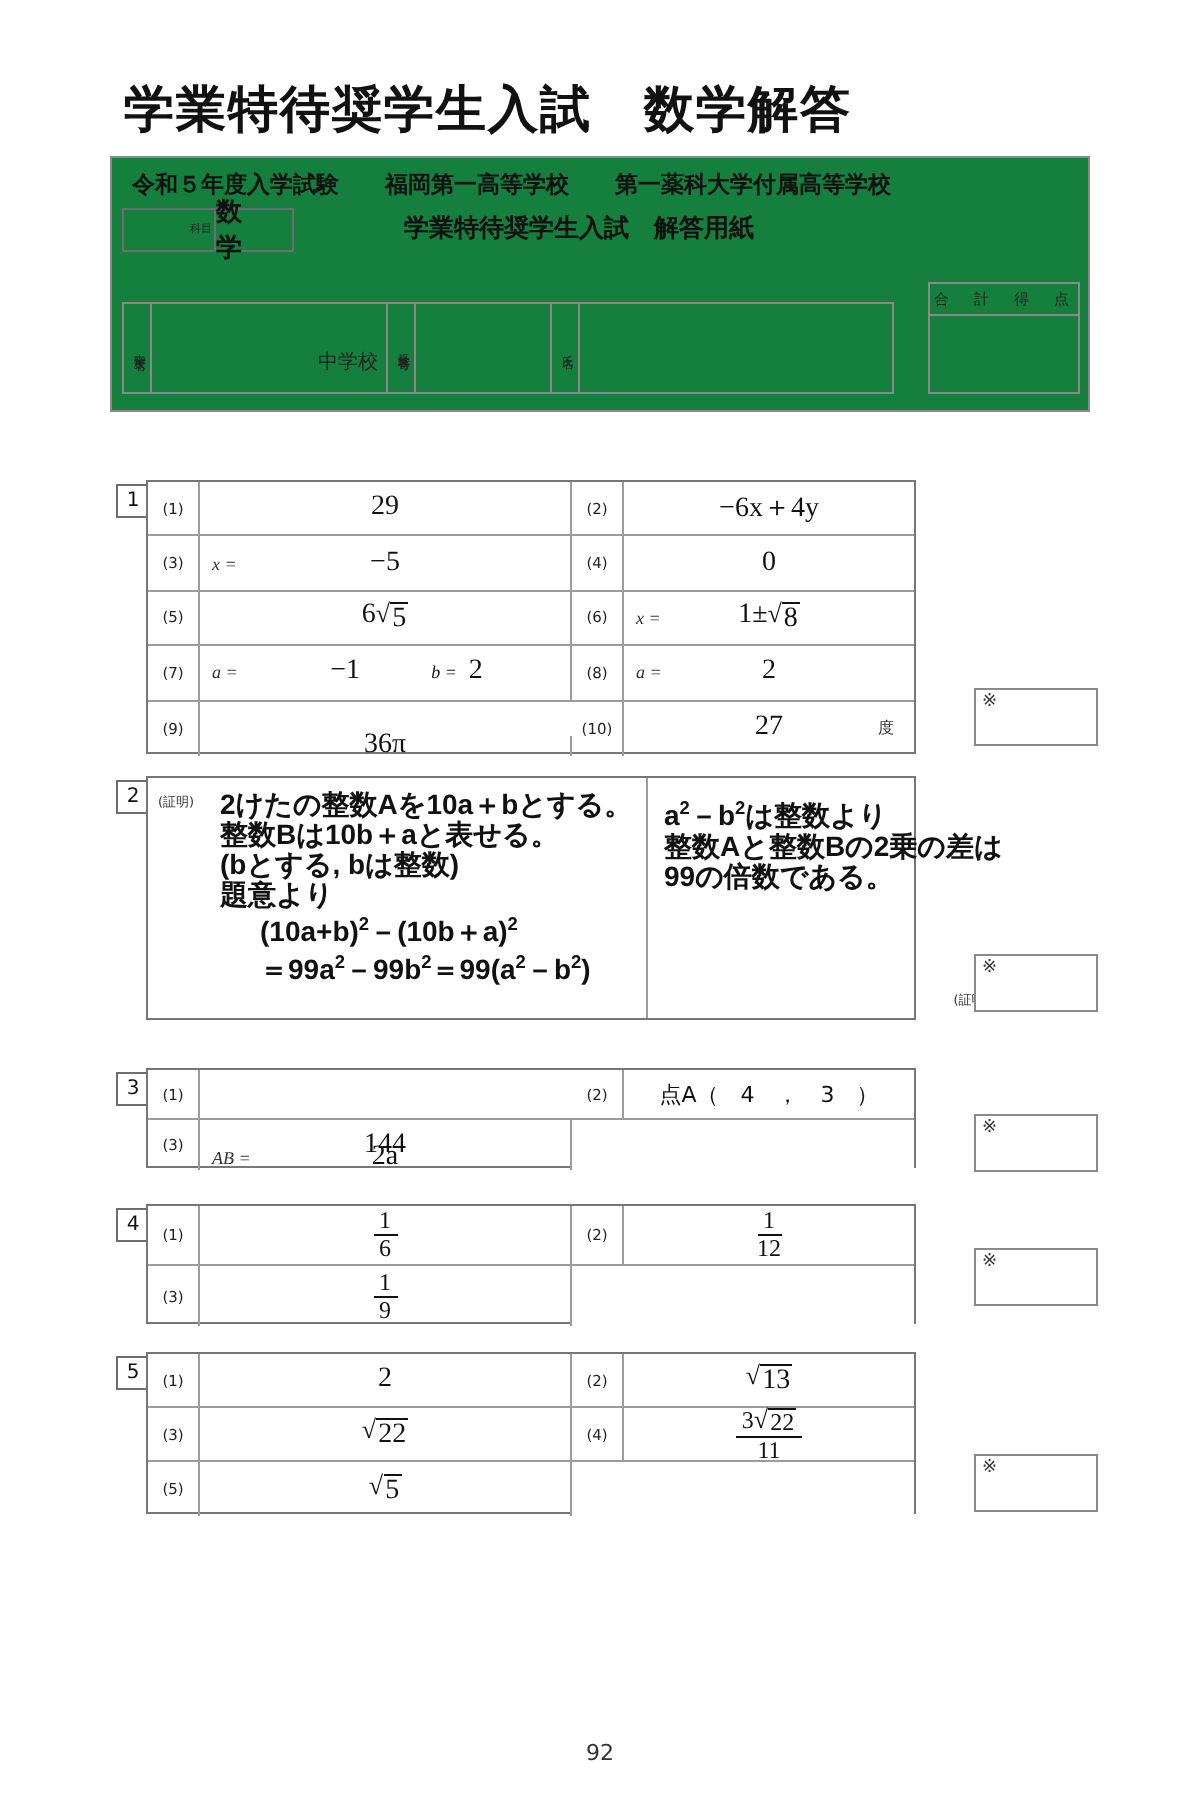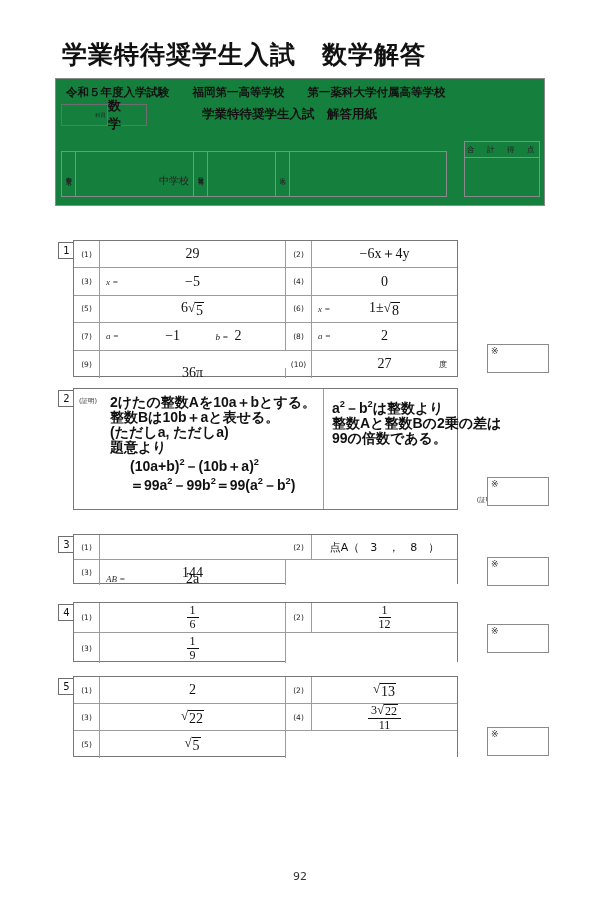--- a/index.html
+++ b/index.html
@@ -275,21 +275,21 @@
             <span class="suffix-unit">度</span>
           </div>
         </div>
       </div>
       <div class="qnum" style="left: 58px; top: 390px;">2</div>
       <div class="proof" style="left: 73px; top: 388px; width: 385px; height: 122px;">
         <div class="proof-left">
           <div class="proof-tag">(証明)</div>
           <div class="pline">2けたの整数Aを10a＋bとする。</div>
           <div class="pline">整数Bは10b＋aと表せる。</div>
-          <div class="pline">(ただしa, ただしa)</div>
+          <div class="pline">(bとする, bは整数)</div>
           <div class="pline">題意より</div>
           <div class="pline ind">(10a+b)<sup>2</sup>－(10b＋a)<sup>2</sup></div>
           <div class="pline ind">＝99a<sup>2</sup>－99b<sup>2</sup>＝99(a<sup>2</sup>－b<sup>2</sup>)</div>
         </div>
         <div class="proof-right">
           <div class="pline" style="margin-left: 0px;">a<sup>2</sup>－b<sup>2</sup>は整数より</div>
           <div class="pline" style="margin-left: 0px;">整数Aと整数Bの2乗の差は</div>
           <div class="pline" style="margin-left: 0px;">99の倍数である。</div>
           <div class="qed">(証明終)</div>
         </div>
@@ -297,21 +297,21 @@
       <div class="qnum" style="left: 58px; top: 536px;">3</div>
       <div class="qtable" style="left: 73px; top: 534px; width: 385px; height: 50px;">
         <div class="qrow" style="height: 25px;">
           <div class="lbl" style="border-right: 1px solid rgb(156, 156, 156);">(1)</div>
           <div class="ans sep" style="flex: 0 0 186px; margin-top: 44px;">
             <span class="prefix">AB =</span>
             <span>2a</span>
           </div>
           <div class="lbl">(2)</div>
           <div class="ans" style="flex: 1 1 0%;">
-            <span style="font-family: &quot;DejaVu Sans&quot;, &quot;Liberation Sans&quot;, sans-serif; font-size: 11px;">点A（　3　，　8　）</span>
+            <span style="font-family: &quot;DejaVu Sans&quot;, &quot;Liberation Sans&quot;, sans-serif; font-size: 11px;">点A（　4　，　3　）</span>
           </div>
         </div>
         <div class="qrow" style="height: 25px;">
           <div class="lbl" style="border-right: 1px solid rgb(156, 156, 156);">(3)</div>
           <div class="ans sep" style="flex: 0 0 186px; text-align: center;">
             <span>144</span>
           </div>
           <div class="lbl" style="border-right: none; width: 0px; flex: 0 0 0px;"></div>
           <div class="ans empty" style="flex: 1 1 0%;"></div>
         </div>

